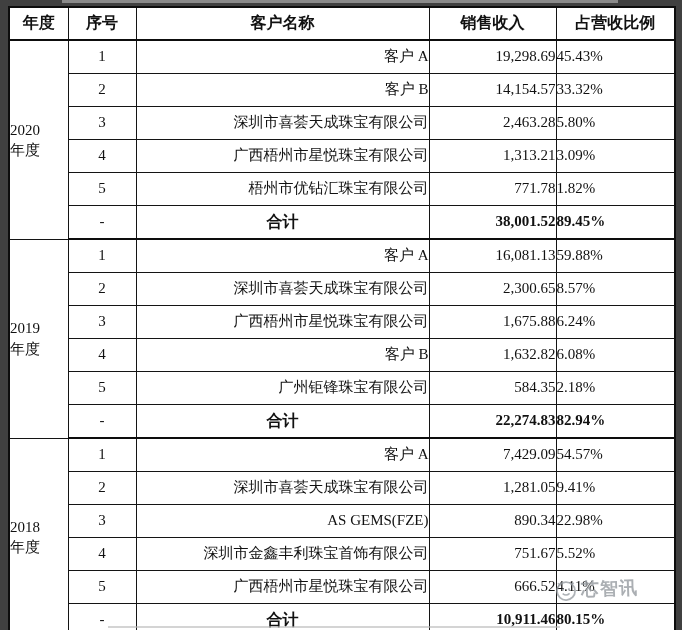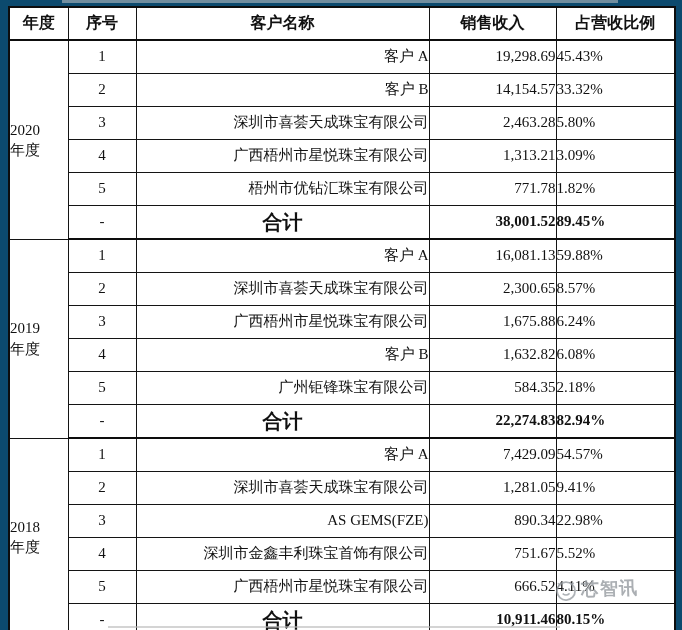--- a/index.html
+++ b/index.html
@@ -1,19 +1,19 @@
 <!DOCTYPE html>
 <html><head>
 <meta charset="utf-8">
 <style>
   html,body{margin:0;padding:0;background:#ffffff;}
   .page{
     position:relative;
     width:682px;height:630px;
-    background:#0c4a6e;
+    background:#404040;
     font-family:"Liberation Serif","DejaVu Serif",serif;
     color:#111;
     overflow:hidden;
   }
   
   .smudge-top{
     position:absolute;top:0;left:62px;width:556px;height:3px;
     background:#c7c7c7;opacity:.55;filter:blur(.6px);
   }
   .smudge-bottom{
@@ -49,21 +49,21 @@
   td.c-name{text-align:right;padding-left:10px;}
   td.c-rev{text-align:right;padding-right:12px;}
   td.c-pct{text-align:left;padding-right:8px;}
   td.c-year{
     text-align:left;
     font-size:15px;
     border-bottom:2px solid #0d0d0d;
   }
   td.c-year .yl{display:block;line-height:1.35;}
   tr.total td{font-weight:bold;border-bottom:2px solid #0d0d0d;}
-  tr.total td.c-name{text-align:center;padding-left:0;font-size:20px;}
+  tr.total td.c-name{text-align:center;padding-left:0;font-size:16px;}
   tr.total td.c-no{font-weight:normal;}
   
   .watermark{
     position:absolute;top:577px;left:554px;
     display:flex;align-items:center;gap:3px;
     color:#979ca1;opacity:.8;
     transform:rotate(-2deg);
     pointer-events:none;
     z-index:5;
   }

